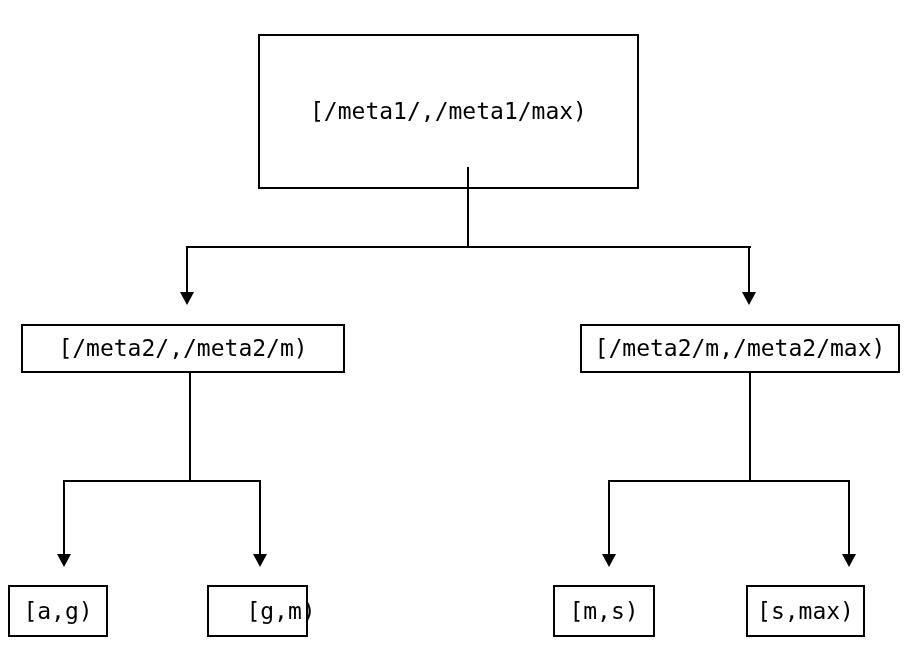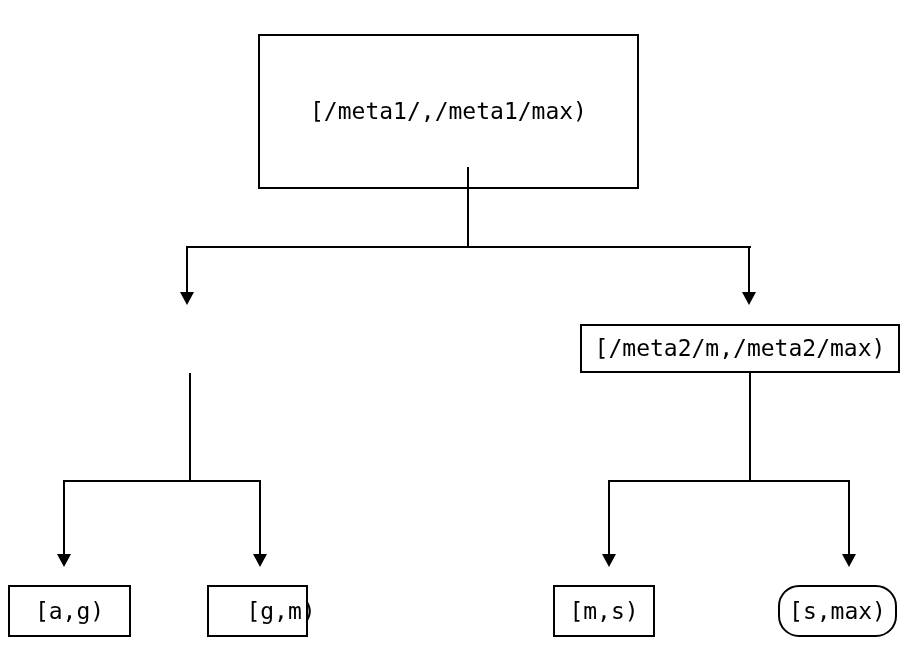--- a/index.html
+++ b/index.html
@@ -45,24 +45,24 @@
     height: 49px;
     font-size: 23px;
   }
   .node-mid-left  { left: 21px;  width: 324px; }
   .node-mid-right { left: 580px; width: 320px; }
   .node-leaf {
     top: 585px;
     height: 52px;
     font-size: 23px;
   }
-  .leaf-1 { left: 8px;   width: 123px; }
+  .leaf-1 { left: 8px;   width: 100px; }
   .leaf-2 { left: 207px; width: 101px; padding-left: 47px; }
   .leaf-3 { left: 553px; width: 102px; }
-  .leaf-4 { left: 778px; width: 119px; border-radius: 21px; }
+  .leaf-4 { left: 746px; width: 119px; }
 
   
   .vline {
     position: absolute;
     width: 2px;
     background: #000000;
   }
   .hline {
     position: absolute;
     height: 2px;
@@ -103,20 +103,23 @@
 </style>
 </head>
 <body>
 
 <div id="canvas">
 
   <div class="node node-root">
     <span class="node-label">[/meta1/,/meta1/max)</span>
   </div>
 
+  <div class="node node-mid node-mid-left">
+    <span class="node-label">[/meta2/,/meta2/m)</span>
+  </div>
 
   <div class="node node-mid node-mid-right">
     <span class="node-label">[/meta2/m,/meta2/max)</span>
   </div>
 
   <div class="node node-leaf leaf-1">
     <span class="node-label">[a,g)</span>
   </div>
 
   <div class="node node-leaf leaf-2">

